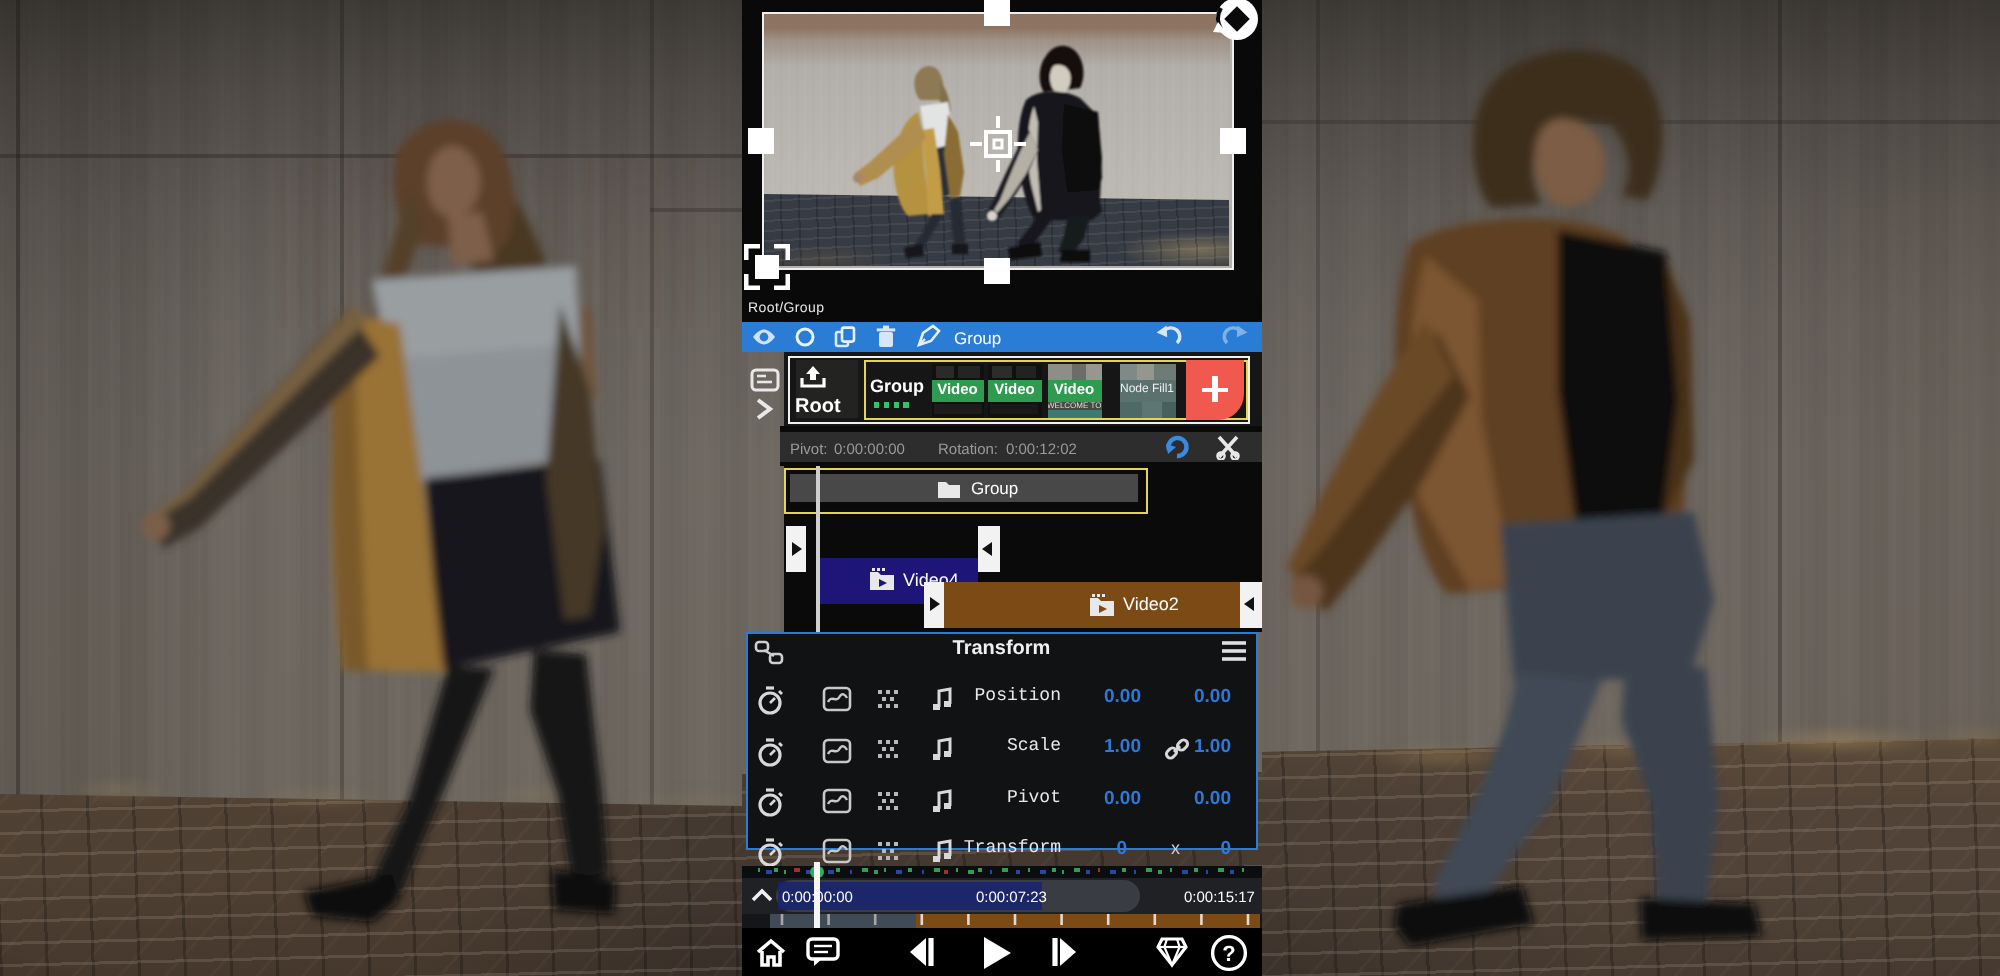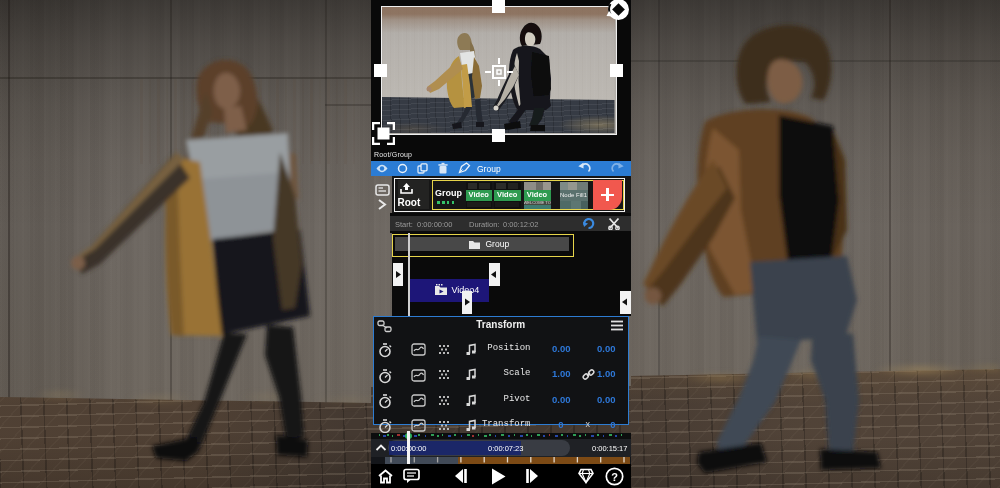--- a/index.html
+++ b/index.html
@@ -312,23 +312,23 @@
         <div style="position:absolute;left:0;top:19px;width:28px;height:8px;background:linear-gradient(90deg,#4f6a66 0 40%,#5d7672 40% 75%,#47605d 75%)"></div>
       </div>
       <div id="plusbtn" class="abs">
         <div style="position:absolute;left:8.2px;top:13.6px;width:13px;height:2.7px;background:#fff"></div>
         <div style="position:absolute;left:13.35px;top:8.4px;width:2.7px;height:13px;background:#fff"></div>
       </div>
     </div>
 
     <div class="abs" style="left:19px;top:213px;width:241px;height:20px;background:#0a0a0a;"></div>
     <div id="startrow" class="abs">
-      <span class="abs" style="left:5px;top:4.5px;">Start:</span>
+      <span class="abs" style="left:5px;top:4.5px;">Pivot:</span>
       <span class="abs" style="left:27px;top:4.5px;">0:00:00:00</span>
-      <span class="abs" style="left:79px;top:4.5px;">Duration:</span>
+      <span class="abs" style="left:79px;top:4.5px;">Rotation:</span>
       <span class="abs" style="left:113px;top:4.5px;">0:00:12:02</span>
       <svg class="abs" style="left:192px;top:1.5px" width="13" height="13" viewBox="0 0 13 13">
         <path d="M2.5,8 A4.5,4.5 0 1 1 6.5,11" fill="none" stroke="#3a8ae0" stroke-width="2.2"></path>
         <path d="M1,5 L6,6.5 L2,10 Z" fill="#3a8ae0"></path>
       </svg>
       <svg class="abs" style="left:217.5px;top:1.5px" width="12" height="13" viewBox="0 0 12 13">
         <path d="M1.5,1.5 L10.5,11.5 M10.5,1.5 L1.5,11.5" stroke="#e8e8e8" stroke-width="1.8"></path>
         <circle cx="2.5" cy="11" r="1.8" fill="none" stroke="#e8e8e8" stroke-width="1.2"></circle>
         <circle cx="9.5" cy="11" r="1.8" fill="none" stroke="#e8e8e8" stroke-width="1.2"></circle>
       </svg>
@@ -362,20 +362,30 @@
       <div class="clip" style="left:118px;top:29.5px;width:10.5px;height:23px;background:#f2f2f2;">
         <svg width="10" height="23" viewBox="0 0 10 23">
             <path d="M7,8 L2,11.5 L7,15 Z" fill="#111"></path>
           </svg>
       </div>
 
       <div class="clip" style="left:90.5px;top:58px;width:10px;height:22.5px;background:#f2f2f2;">
         <svg width="10" height="22" viewBox="0 0 10 22">
             <path d="M3,7.5 L8,11 L3,14.5 Z" fill="#111"></path>
           </svg>
+      </div>
+      <div class="clip" style="left:100.5px;top:58px;width:148.5px;height:22.5px;background:#7c4a14;">
+        <svg class="abs" style="left:72px;top:5.5px" width="14" height="12" viewBox="0 0 14 12">
+            <path d="M1,2 L5,2 L6.5,3.5 L13,3.5 L13,11 L1,11 Z" fill="#e8e8e8"></path>
+            <path d="M5.5,5.5 L9.5,7.5 L5.5,9.5 Z" fill="#7c4a14"></path>
+            <rect x="2" y="0" width="1.5" height="1.5" fill="#e8e8e8"></rect>
+            <rect x="4.5" y="0" width="1.5" height="1.5" fill="#e8e8e8"></rect>
+            <rect x="7" y="0" width="1.5" height="1.5" fill="#e8e8e8"></rect>
+          </svg>
+        <div class="abs" style="left:90px;top:6px;color:#fff;font-size:9px;">Video2</div>
       </div>
       <div class="clip" style="left:249px;top:58px;width:10.5px;height:22.5px;background:#f2f2f2;">
         <svg width="10" height="22" viewBox="0 0 10 22">
             <path d="M7,7.5 L2,11 L7,14.5 Z" fill="#111"></path>
           </svg>
       </div>
       <div id="playhead" class="abs"></div>
     </div>
 
     <div id="tpanel" class="abs">

